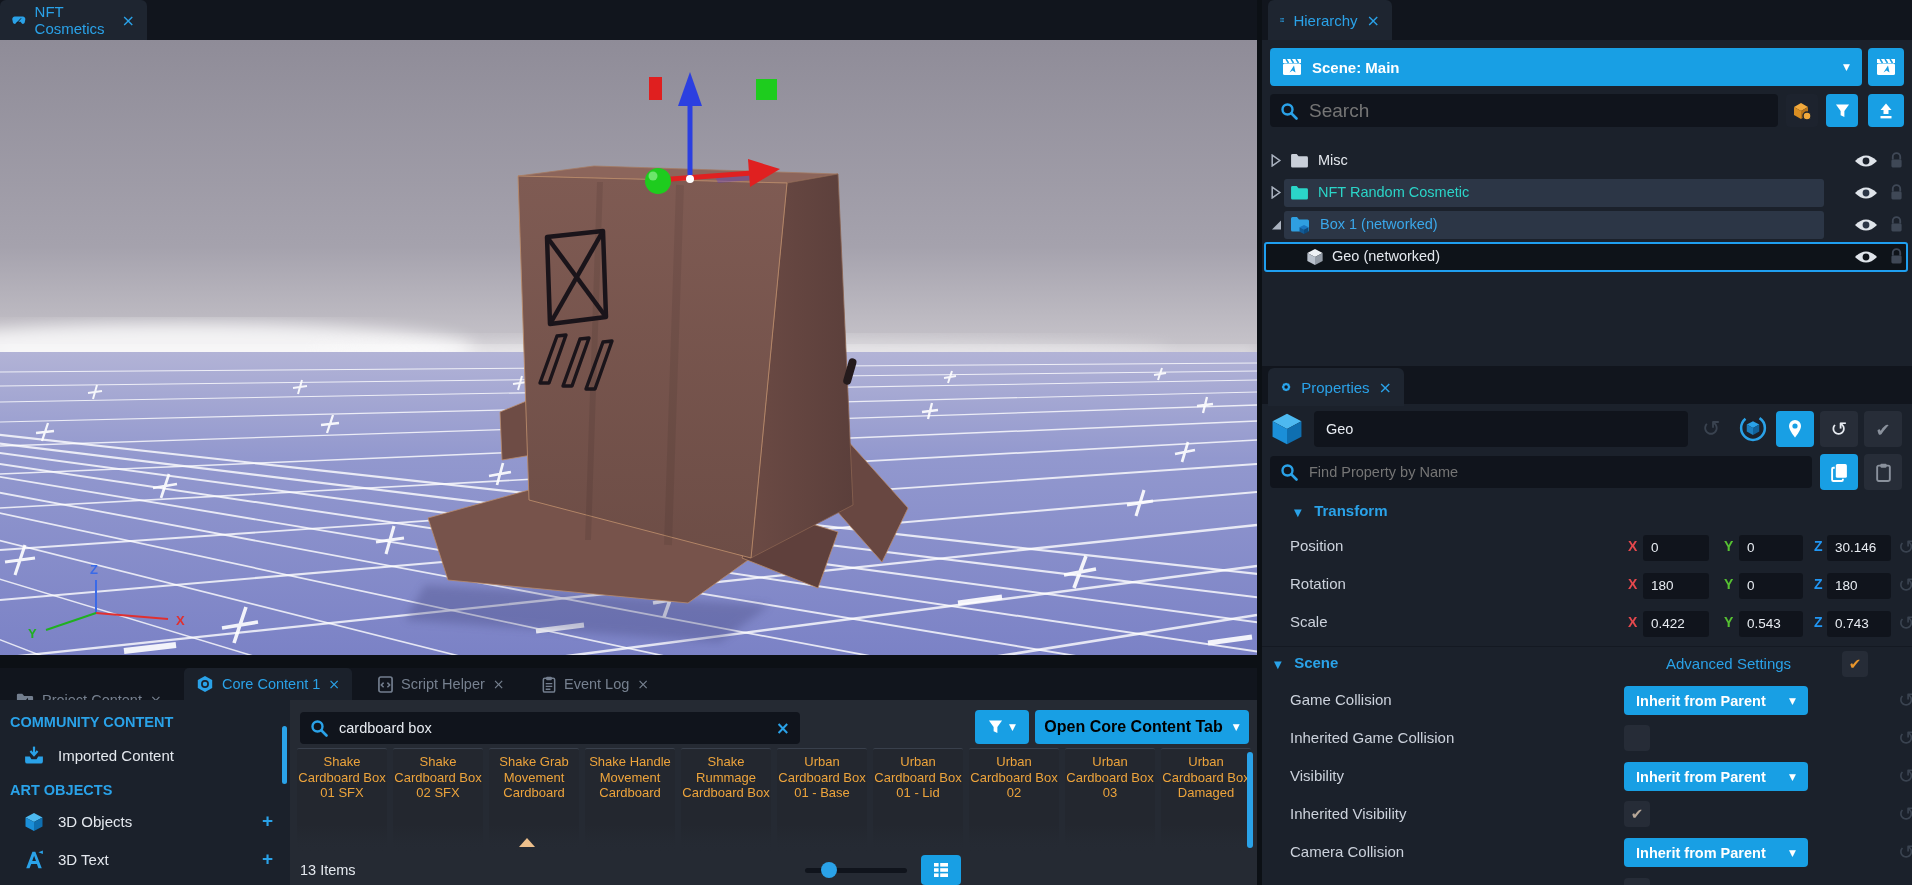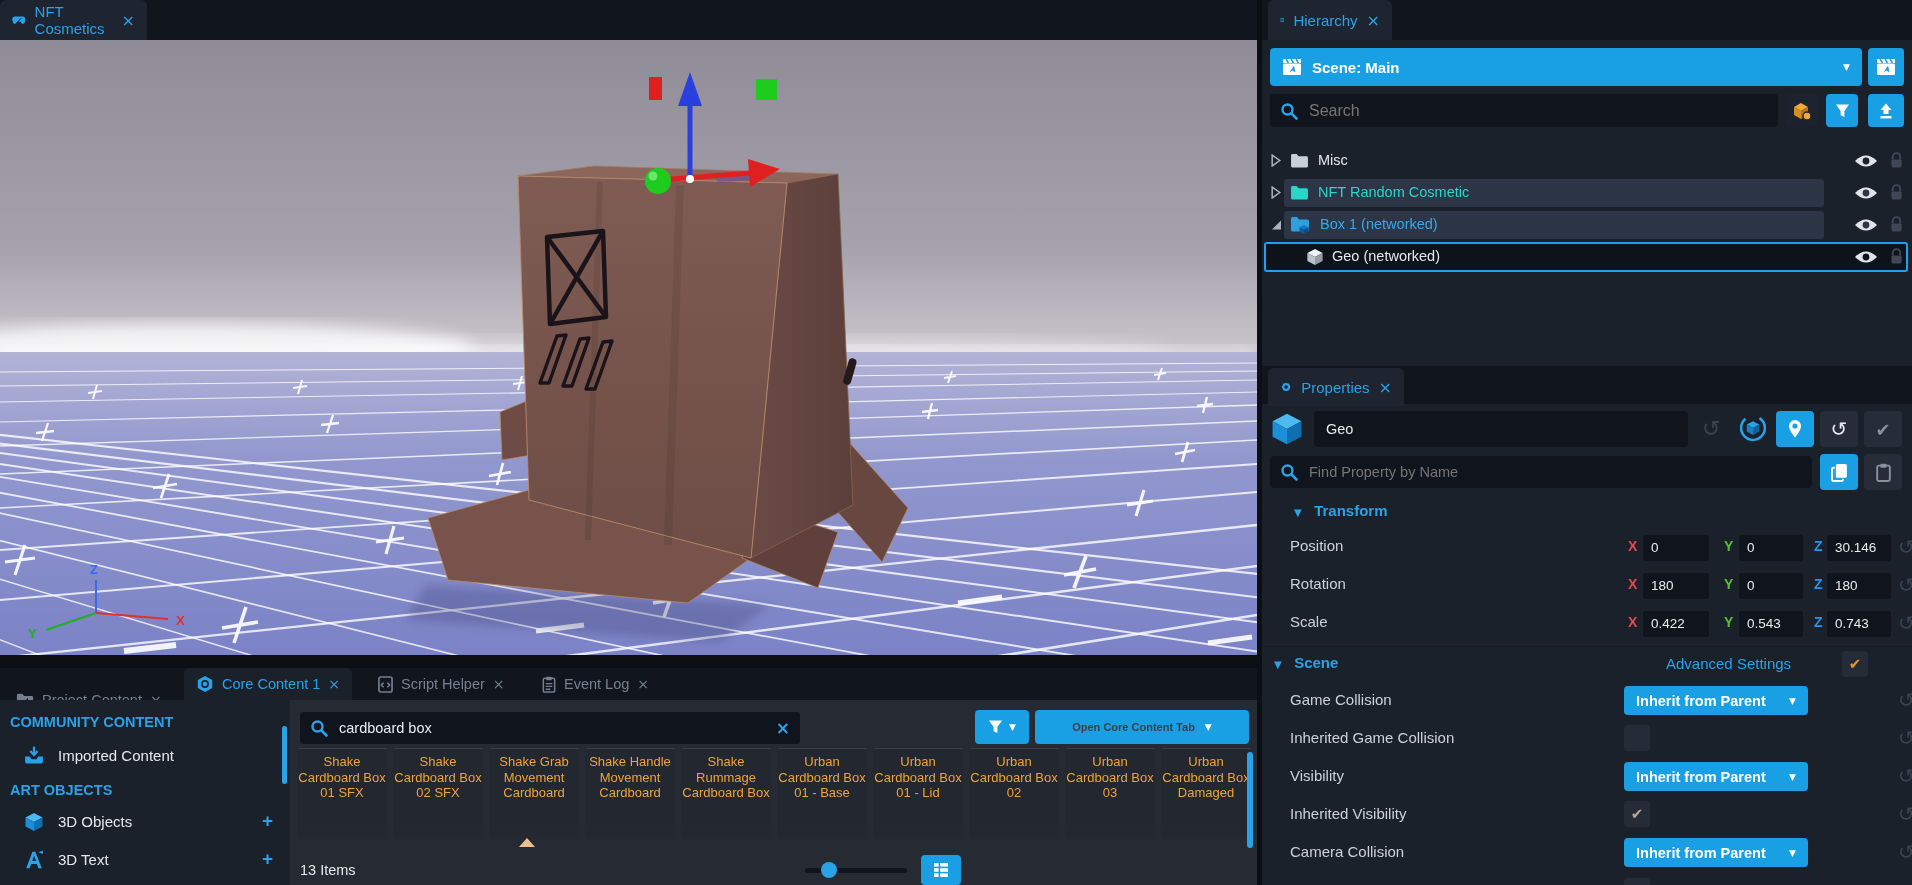--- a/index.html
+++ b/index.html
@@ -232,21 +232,21 @@
         <path d="M4 1 l2.5 4 M9 1 l2.5 4 M14 1 l2.5 4" stroke="#189fe4" stroke-width="1.5"></path>
         <path d="M7.5 14.5 L12 7.5 L13.5 14.5 L10.5 12.5 Z" fill="#189fe4"></path>
       </svg>
     </div>
 
     <div class="abs field" style="left:8px;top:94px;width:508px;height:33px;display:flex;align-items:center;padding:0 10px;box-sizing:border-box;gap:9px;">
       <svg class="icon16" viewBox="0 0 18 18">
         <circle cx="7.5" cy="7.5" r="5" fill="none" stroke="#2aa2e8" stroke-width="2.4"></circle>
         <line x1="11.5" y1="11.5" x2="16.5" y2="16.5" stroke="#2aa2e8" stroke-width="2.6" stroke-linecap="round"></line>
       </svg>
-      <input class="field" style="flex: 1 1 0%; background: transparent; font-size: 16px; color: #c2410c;" placeholder="Search">
+      <input class="field" style="flex: 1 1 0%; background: transparent; font-size: 19px; color: #c2410c;" placeholder="Search">
     </div>
     <div class="abs btn" style="left:524px;top:94px;width:32px;height:33px;background:#1d232e;">
       <svg style="width:20px;height:20px;" viewBox="0 0 20 20">
         <polygon points="9,2 16,6 9,10 2,6" fill="#f2a93c"></polygon>
         <polygon points="2,6 9,10 9,18 2,14" fill="#d88d22"></polygon>
         <polygon points="16,6 9,10 9,18 16,14" fill="#b8741a"></polygon>
         <circle cx="15" cy="15" r="4" fill="#f2a93c" stroke="#1d232e" stroke-width="1.4"></circle>
       </svg>
     </div>
     <div class="abs btn accent" style="left:564px;top:94px;width:32px;height:33px;">
@@ -560,21 +560,21 @@
       <input class="field" style="flex: 1 1 0%; background: transparent; font-size: 14.5px;" value="cardboard box">
       <span class="glyph" style="color:#2aa2e8;font-size:17px;font-weight:bold;cursor:pointer;">×</span>
     </div>
     <div class="abs btn accent" style="left:975px;top:10px;width:54px;height:34px;gap:6px;">
       <svg style="width:15px;height:16px;" viewBox="0 0 16 16">
         <path d="M1 1 H15 L10 8 V14.5 L6 12.5 V8 Z" fill="#fff"></path>
         </svg>
       <span class="caret glyph">▼</span>
     </div>
     <div class="abs btn accent" style="left:1035px;top:10px;width:214px;height:34px;gap:10px;">
-      <span style="color:#404040;font-weight:bold;font-size:11px;">Open Core Content Tab</span>
+      <span style="color:#000000;font-weight:bold;font-size:16px;">Open Core Content Tab</span>
       <span class="caret glyph">▼</span>
     </div>
 
     <div class="abs" style="left:290px;top:48px;width:967px;height:104px;overflow:hidden;">
       <div class="tile" style="left:7px;">
           <div class="tile-lbl">Shake Cardboard Box 01 SFX</div>
         </div>
       <div class="tile" style="left:103px;">
           <div class="tile-lbl">Shake Cardboard Box 02 SFX</div>
         </div>

